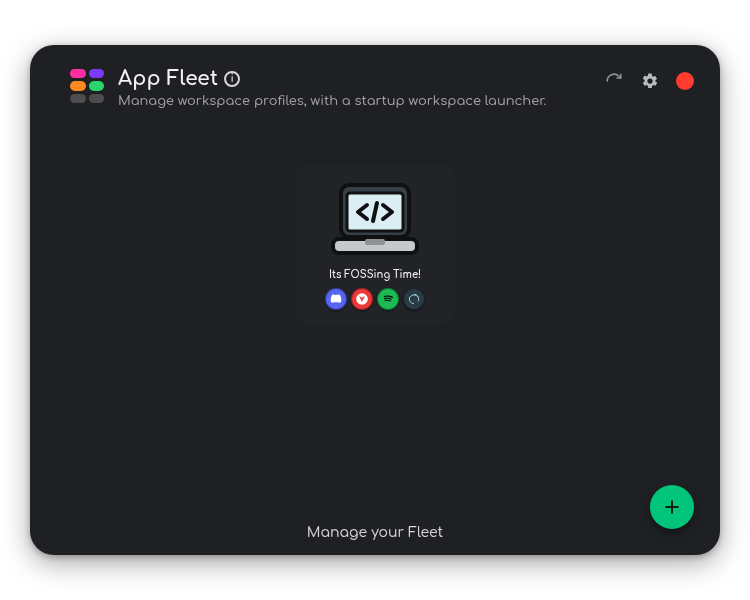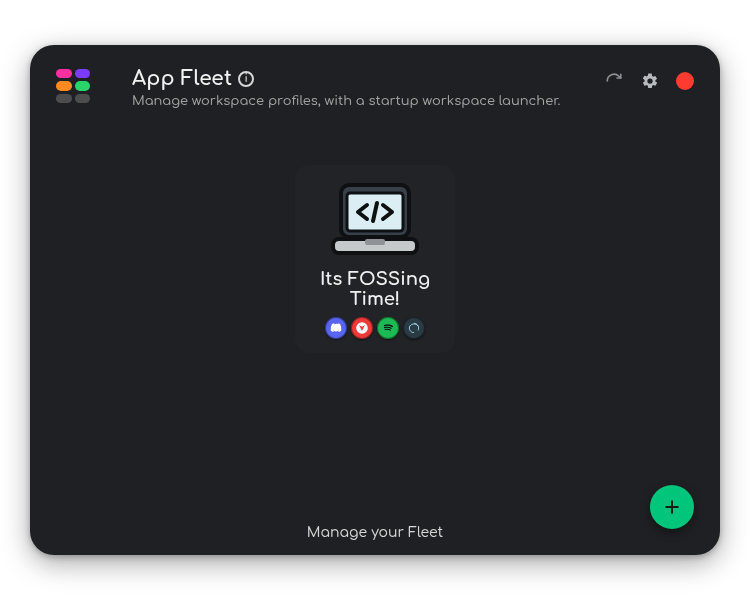--- a/index.html
+++ b/index.html
@@ -11,22 +11,21 @@
     background: #1e2023;
     border-radius: 24px;
     box-shadow: 0 8px 28px rgba(0,0,0,0.35), 0 2px 6px rgba(0,0,0,0.25);
     color: #e6e6e6;
     overflow: hidden;
   }
   
   .header {
     display: flex;
     align-items: flex-start;
-    padding: 22px 26px 0 26px;
-    gap: 28px;
+    padding: 22px 26px 0 40px;
   }
   .app-logo {
     width: 34px; height: 34px;
     display: grid;
     grid-template-columns: 1fr 1fr;
     grid-template-rows: 1fr 1fr 1fr;
     gap: 3px;
     margin-right: 14px;
     margin-top: 2px;
   }
@@ -50,21 +49,21 @@
   .workspace-card {
     margin-top: 20px;
     width: 160px;
     padding: 16px 12px 14px 12px;
     background: rgba(255,255,255,0.015);
     border-radius: 14px;
     text-align:center;
     cursor:pointer;
   }
   .ws-icon-wrap { display:flex; justify-content:center; }
-  .ws-title { margin-top:10px; font-size:18px; font-weight:700; color:#f0f0f0; }
+  .ws-title { margin-top:10px; font-size:10px; font-weight:700; color:#f0f0f0; }
   .app-strip { margin-top:8px; display:flex; justify-content:center; gap:4px; }
   .app-dot {
     width:22px; height:22px; border-radius:50%;
     display:flex; align-items:center; justify-content:center;
     box-shadow: 0 0 0 1px rgba(0,0,0,0.4) inset, 0 1px 2px rgba(0,0,0,0.5);
   }
   .app-dot svg { width:14px; height:14px; }
 
   
   .footer {

